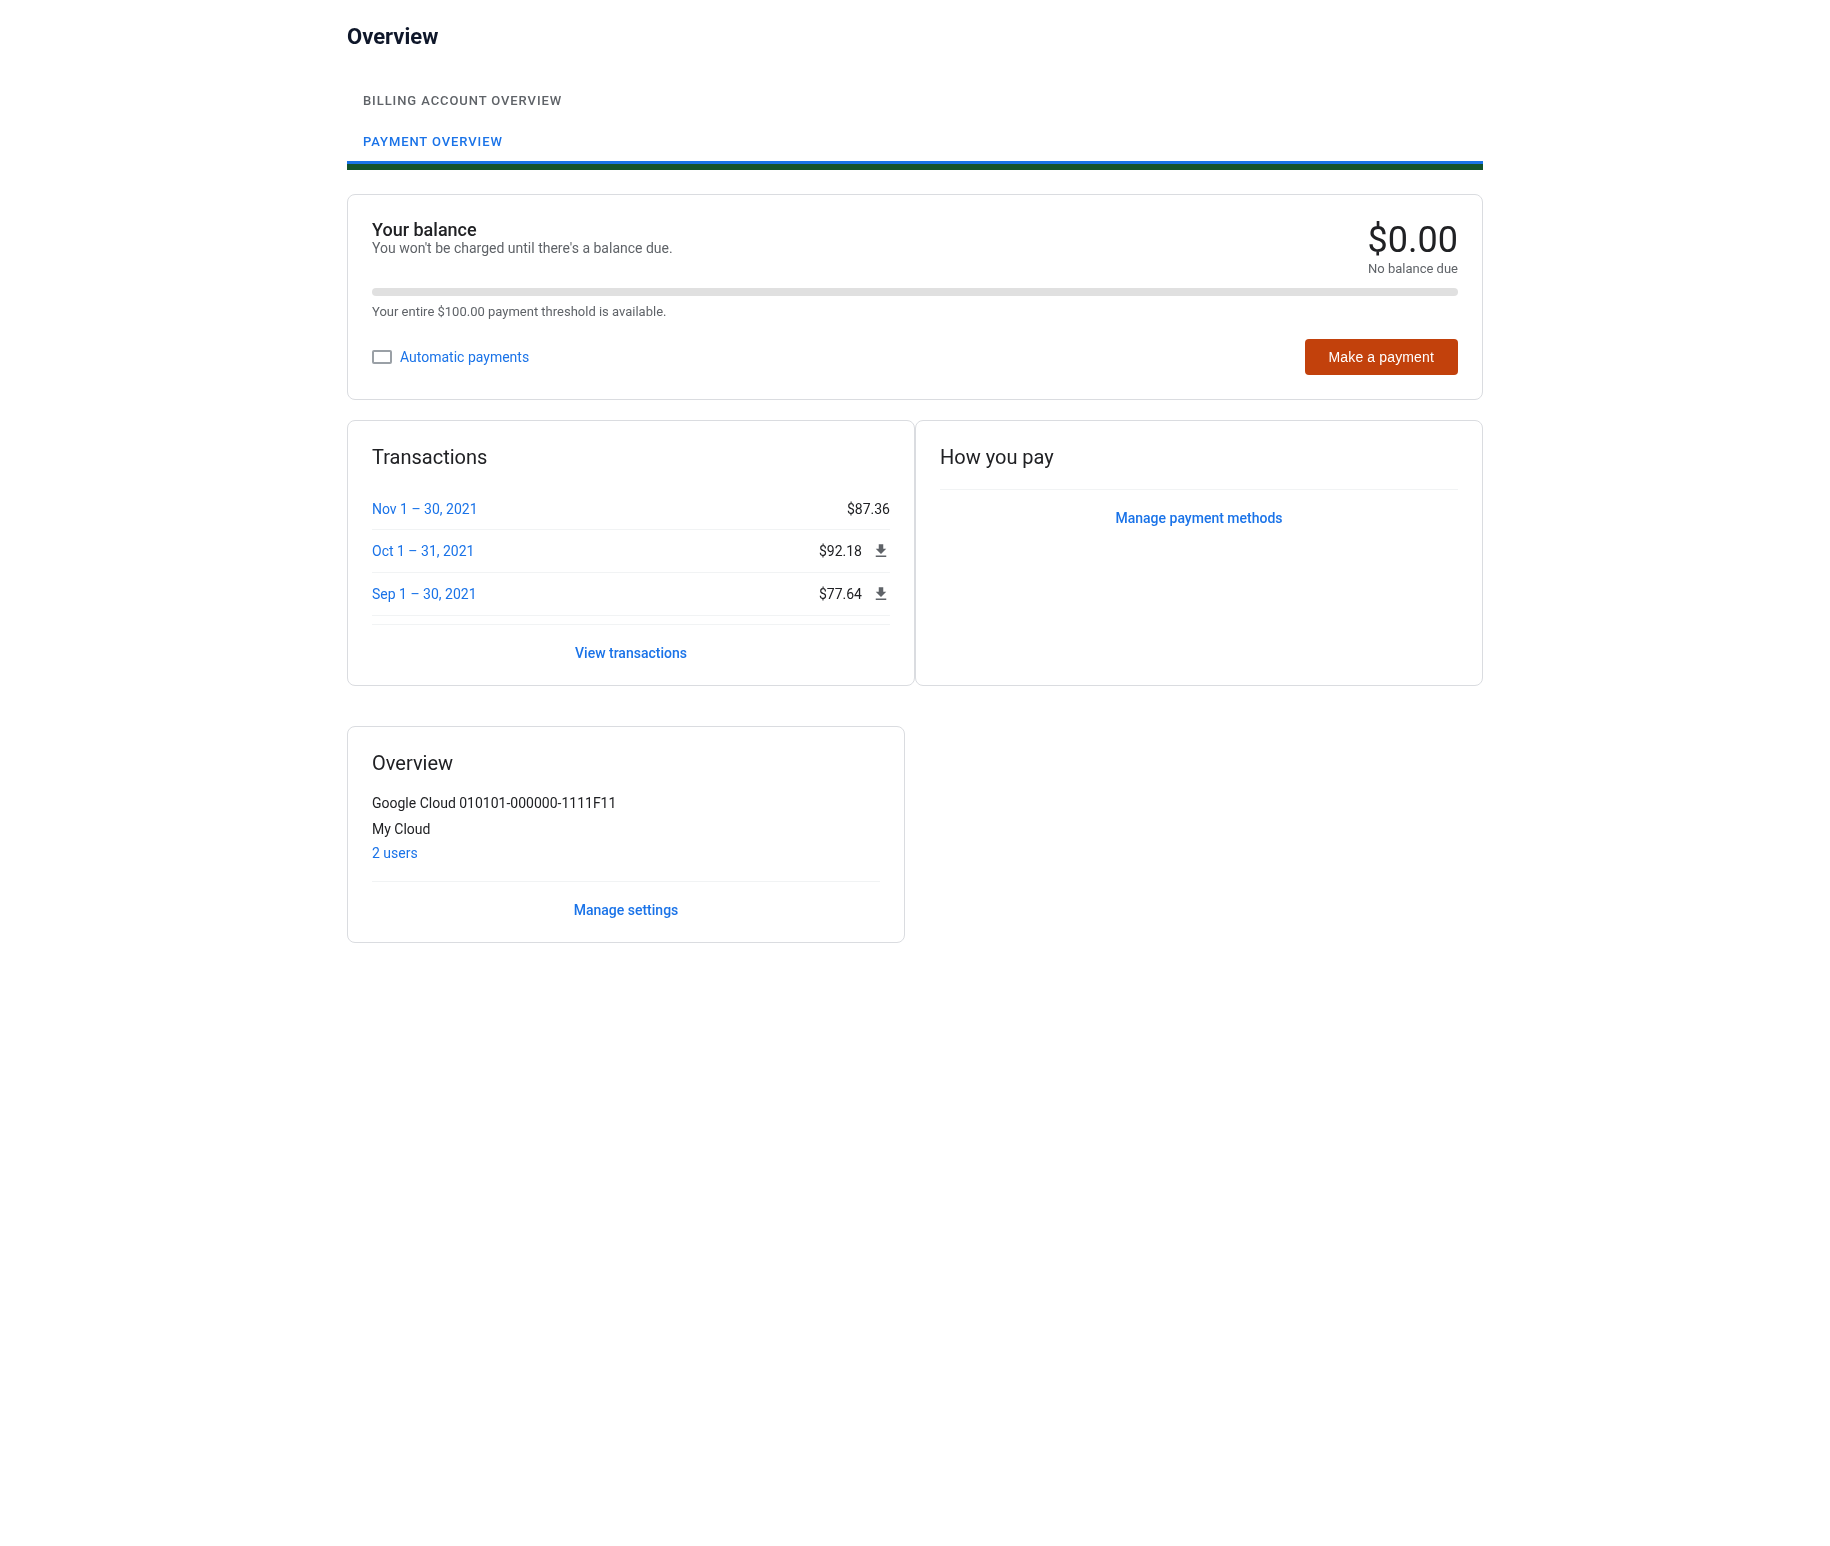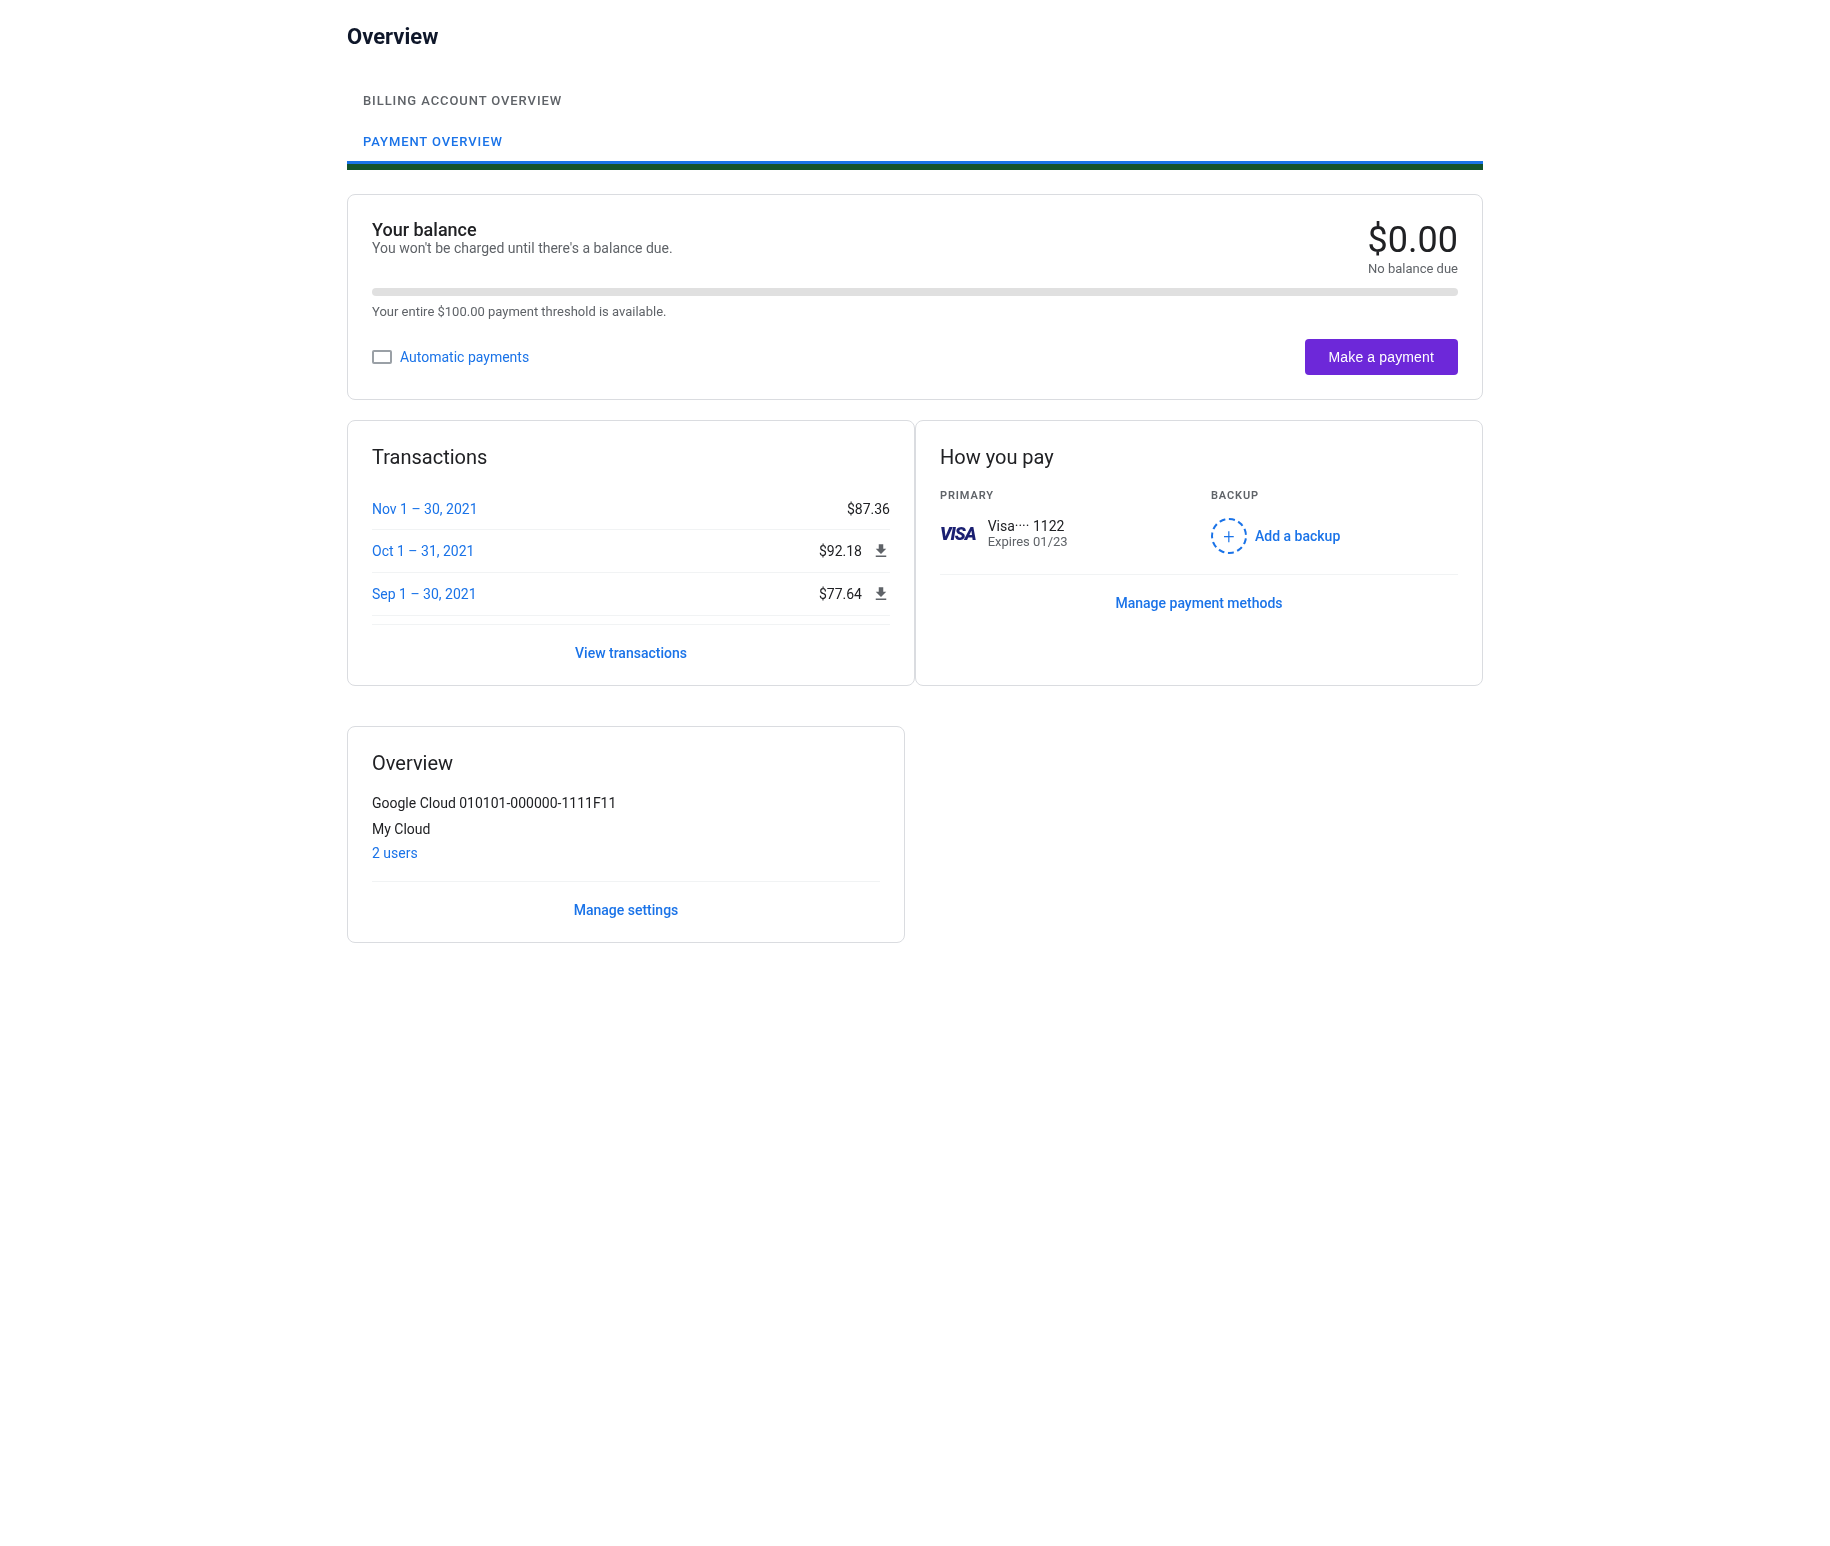--- a/index.html
+++ b/index.html
@@ -114,21 +114,21 @@
       text-decoration: none;
     }
     .card-icon {
       width: 20px;
       height: 14px;
       border: 2px solid #9aa0a6;
       border-radius: 2px;
       display: inline-block;
     }
     .make-payment-btn {
-      background: #6d28d9;
+      background: #c2410c;
       color: #fff;
       border: none;
       border-radius: 4px;
       padding: 10px 24px;
       font-size: 14px;
       font-weight: 500;
       cursor: pointer;
       letter-spacing: 0.01em;
     }
     .two-col {
@@ -346,40 +346,20 @@
       </div>
 
       <div class="card-footer-link">
         <a>View transactions</a>
       </div>
     </div>
 
     <div class="card">
       <div class="section-title">How you pay</div>
 
-      <div class="how-you-pay-columns">
-        <div>
-          <div class="pay-column-label">PRIMARY</div>
-          <div class="card-info">
-            <span class="visa-logo">VISA</span>
-            <div class="card-details">
-              <span class="card-number">Visa···· 1122</span>
-              <span class="card-expiry">Expires 01/23</span>
-            </div>
-          </div>
-        </div>
-
-        <div>
-          <div class="pay-column-label">BACKUP</div>
-          <div class="add-backup-btn">
-            <div class="plus-circle">+</div>
-            <span class="add-backup-text">Add a backup</span>
-          </div>
-        </div>
-      </div>
 
       <div class="card-footer-link">
         <a>Manage payment methods</a>
       </div>
     </div>
   </div>
 
   <div class="card" style="max-width: calc(50% - 10px);">
     <div class="section-title">Overview</div>
     <div class="settings-account-id">Google Cloud 010101-000000-1111F11</div>

